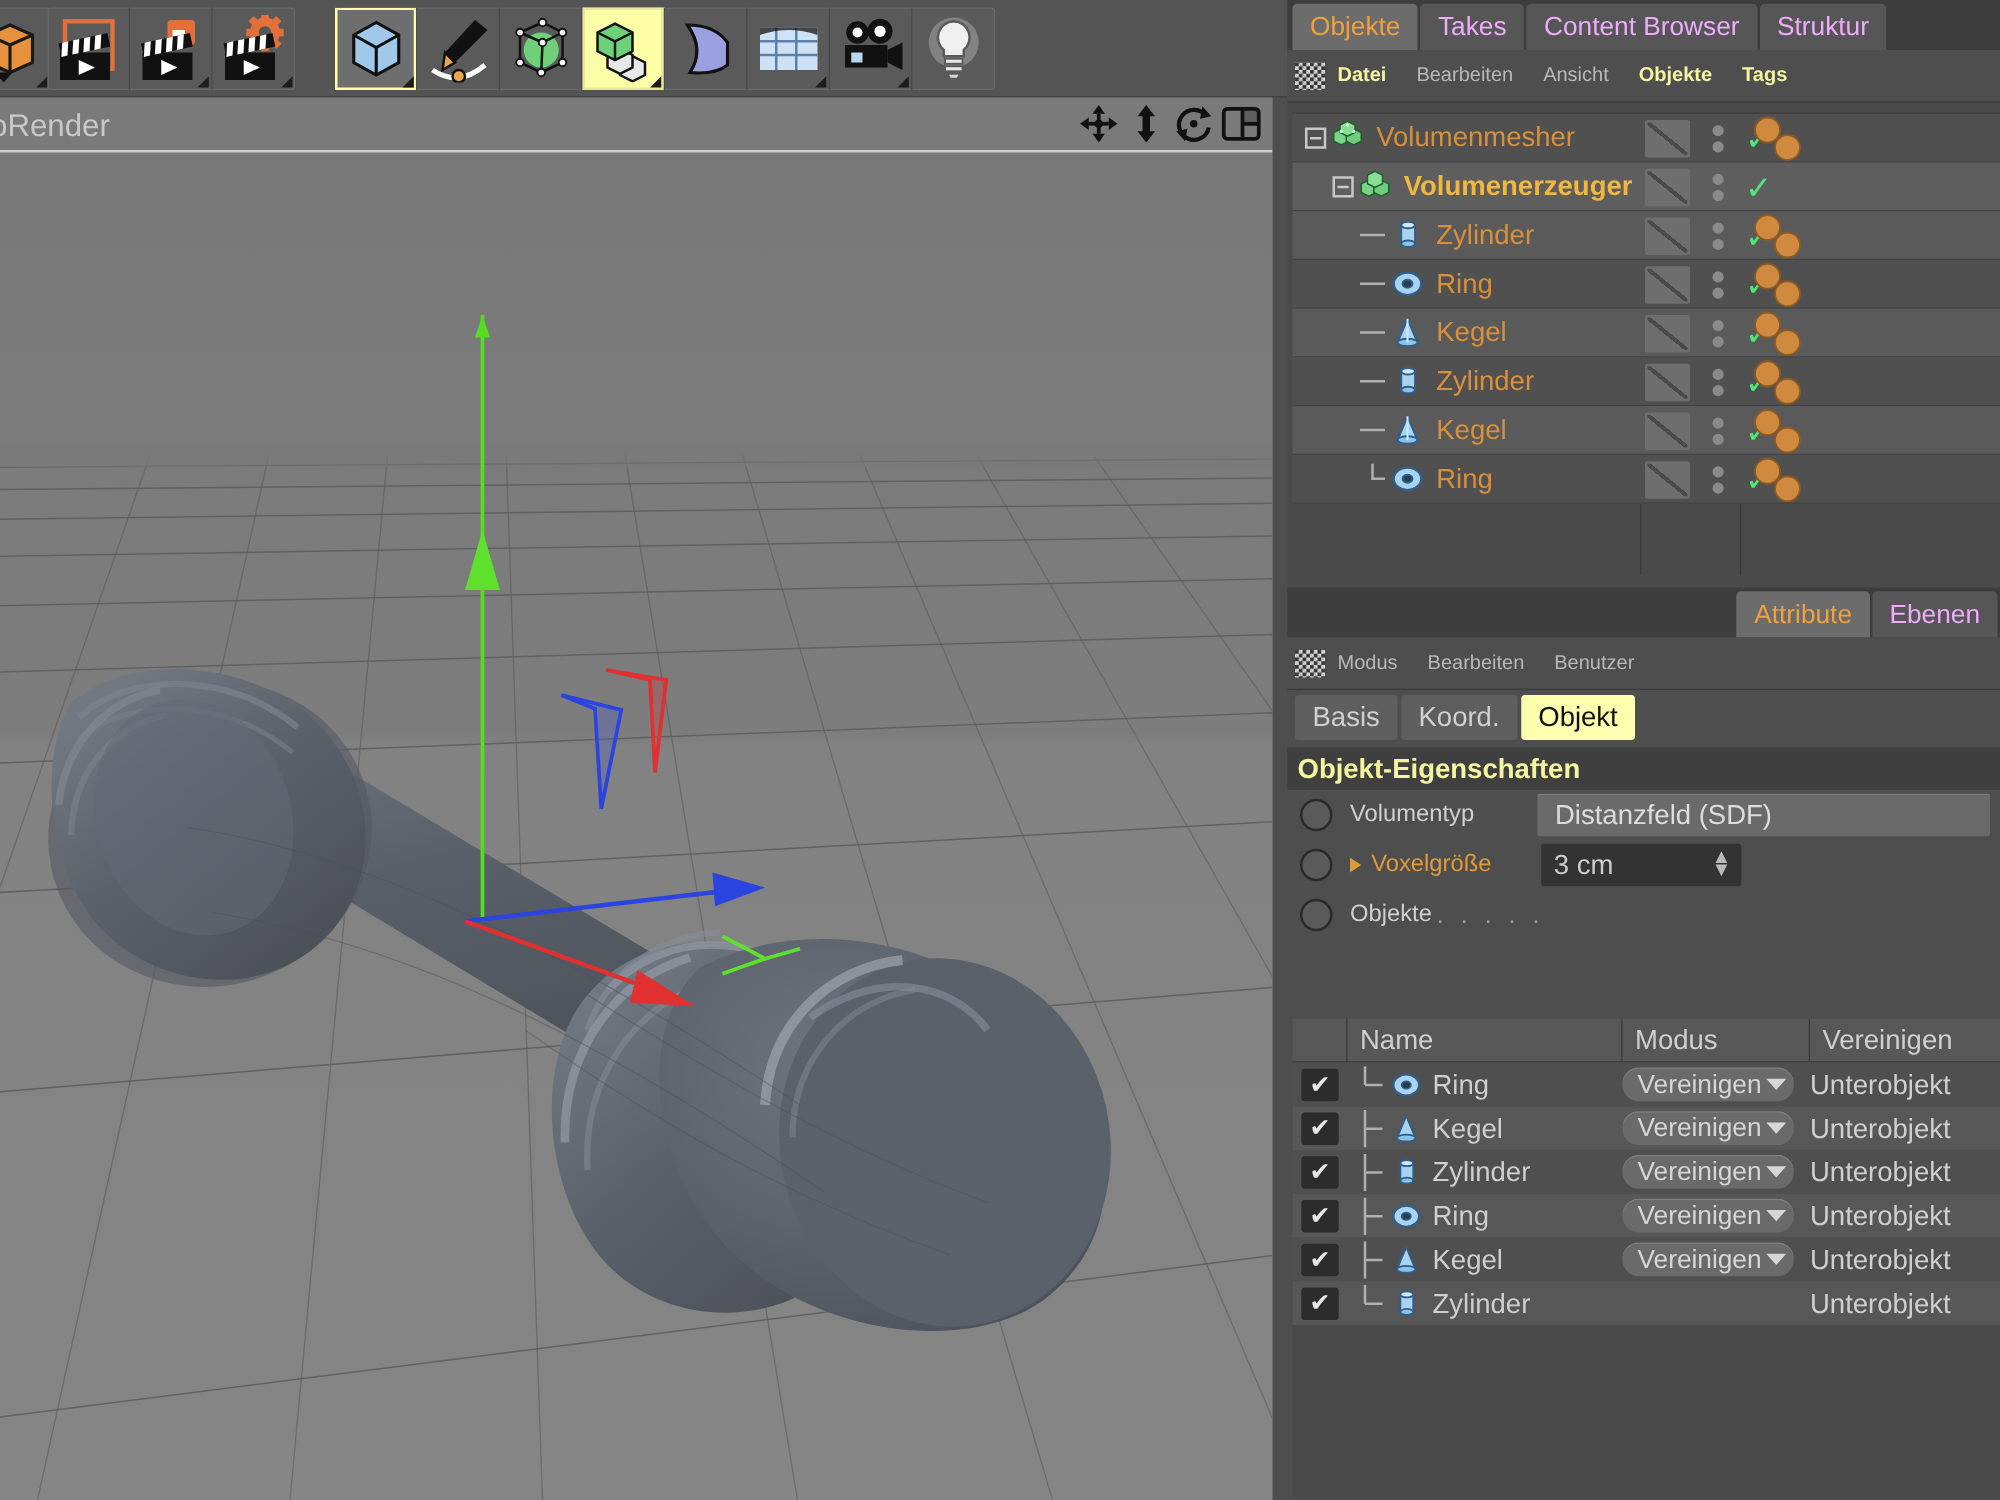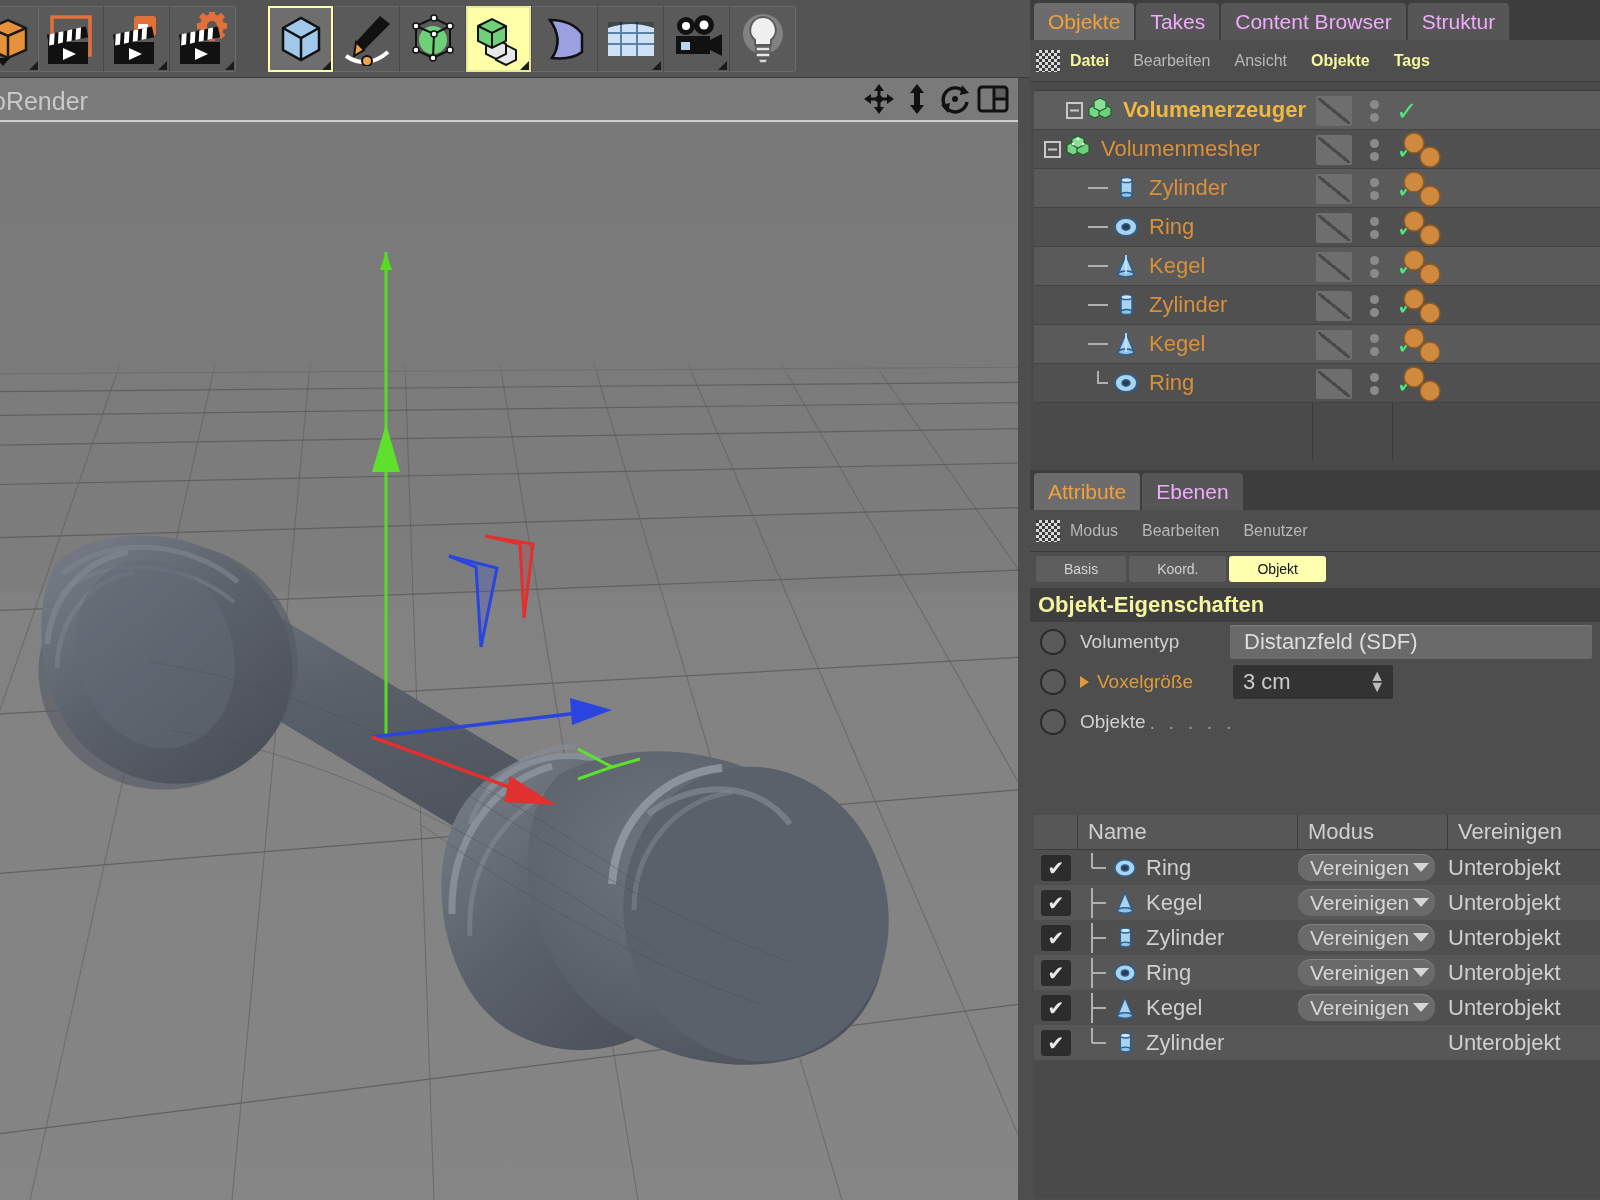--- a/index.html
+++ b/index.html
@@ -70,21 +70,21 @@
   .vdot { width:9px;height:9px;border-radius:50%; background:#8a8a8a; }
   .greycheck { width:36px;height:30px;background:#6e6e6e;position:relative;border-radius:2px;}
   .greycheck:after{content:"";position:absolute;left:2px;top:2px;right:2px;bottom:2px;
      background:linear-gradient(to top right, transparent 46%, #4a4a4a 46%, #4a4a4a 54%, transparent 54%);}
   .tick { font-size:26px; color:#4ee87a; line-height:1; }
 
   
   .attrs { position:absolute; left:0; top:470px; width:570px; height:730px; background:#4e4e4e; }
   .obj-title { display:flex; align-items:center; height:44px; padding-left:10px; font-size:22px; color:#cccccc;}
   .pillrow { display:flex; gap:3px; padding:4px 6px 6px 6px; }
-  .pill { padding:5px 28px; font-size:14px; background:#5e5e5e; color:#d0d0d0; border-radius:3px; cursor:pointer;}
+  .pill { padding:5px 14px; font-size:22px; background:#5e5e5e; color:#d0d0d0; border-radius:3px; cursor:pointer;}
   .pill.on { background:#ffffb0; color:#111; }
   .sectionbar { height:34px; background:#3f3f3f; display:flex; align-items:center;
      padding-left:8px; font-size:22px; font-weight:bold; color:#f5f5a0;}
   .prow { height:40px; display:flex; align-items:center; padding-left:10px; }
   .radio { width:26px;height:26px;border-radius:50%; border:2px solid #2a2a2a;
      background:#5a5a5a; margin-right:14px; flex:0 0 auto; }
   .plabel { font-size:19px; color:#d0d0d0; width:150px; }
   .plabel.orange { color:#e09a3a; }
   .fieldwide { flex:1; height:34px; background:#6a6a6a; color:#ddd; font-size:22px;
      display:flex; align-items:center; padding-left:14px; border-radius:2px;
@@ -482,20 +482,55 @@
       <span class="mitem">Bearbeiten</span>
       <span class="mitem">Ansicht</span>
       <span class="mitem hl">Objekte</span>
       <span class="mitem hl">Tags</span>
     </div>
 
     <div class="tree">
       <div class="col-sep" style="left:278px;"></div>
       <div class="col-sep" style="left:358px;"></div>
 
+      <div class="trow odd">
+        <span style="width:8px"></span>
+        <svg width="22" height="22">
+          <rect x="3" y="4" width="15" height="15" fill="none" stroke="#c8c8c8" stroke-width="2"></rect>
+          <line x1="6" y1="11.5" x2="15" y2="11.5" stroke="#c8c8c8" stroke-width="2"></line>
+        </svg>
+        <svg class="t-ico" viewBox="0 0 28 28">
+          <g stroke="#1f5f2a" stroke-width="1.2">
+            <polygon points="3,10 9,7 15,10 15,17 9,20 3,17" fill="#7ad488"></polygon>
+            <polygon points="13,10 19,7 25,10 25,17 19,20 13,17" fill="#6fcd7e"></polygon>
+            <polygon points="8,4 14,1 20,4 20,10 14,13 8,10" fill="#8ade95"></polygon>
+          </g>
+          <g fill="#e8ffe8">
+              <circle cx="9" cy="9" r="1.3"></circle>
+              <circle cx="19" cy="9" r="1.3"></circle>
+              <circle cx="14" cy="4" r="1.3"></circle>
+            </g>
+        </svg>
+        <span class="t-name">Volumenmesher</span>
+        <div class="tagcell" style="left:282px;">
+          <span class="greycheck"></span>
+          <span class="visdots">
+              <i class="vdot"></i>
+              <i class="vdot"></i>
+            </span>
+          <span class="tick">✓</span>
+        </div>
+        <div class="tagcell" style="left:366px;">
+          <svg width="52" height="38">
+            <circle cx="14" cy="12" r="10" fill="#d08a40" stroke="#8c5a22" stroke-width="1.5"></circle>
+            <circle cx="30" cy="26" r="10" fill="#d08a40" stroke="#8c5a22" stroke-width="1.5"></circle>
+          </svg>
+        </div>
+      </div>
+
       <div class="trow sel">
         <span style="width:30px"></span>
         <svg width="22" height="22">
           <rect x="3" y="4" width="15" height="15" fill="none" stroke="#c8c8c8" stroke-width="2"></rect>
           <line x1="6" y1="11.5" x2="15" y2="11.5" stroke="#c8c8c8" stroke-width="2"></line>
         </svg>
         <svg class="t-ico" viewBox="0 0 28 28">
           <g stroke="#1f5f2a" stroke-width="1.2">
             <polygon points="3,12 9,9 15,12 15,19 9,22 3,19" fill="#7ad488"></polygon>
             <polygon points="13,12 19,9 25,12 25,19 19,22 13,19" fill="#6fcd7e"></polygon>
@@ -506,61 +541,106 @@
         <div class="tagcell" style="left:282px;">
           <span class="greycheck"></span>
           <span class="visdots">
               <i class="vdot"></i>
               <i class="vdot"></i>
             </span>
           <span class="tick">✓</span>
         </div>
       </div>
 
-      <div class="trow odd">
-        <span style="width:8px"></span>
-        <svg width="22" height="22">
-          <rect x="3" y="4" width="15" height="15" fill="none" stroke="#c8c8c8" stroke-width="2"></rect>
-          <line x1="6" y1="11.5" x2="15" y2="11.5" stroke="#c8c8c8" stroke-width="2"></line>
-        </svg>
+      <div class="trow even">
+        <span style="width:52px"></span>
+        <svg width="26" height="26">
+            <line x1="2" y1="13" x2="22" y2="13" stroke="#b0b0b0" stroke-width="2"></line>
+          </svg>
         <svg class="t-ico" viewBox="0 0 28 28">
-          <g stroke="#1f5f2a" stroke-width="1.2">
-            <polygon points="3,10 9,7 15,10 15,17 9,20 3,17" fill="#7ad488"></polygon>
-            <polygon points="13,10 19,7 25,10 25,17 19,20 13,17" fill="#6fcd7e"></polygon>
-            <polygon points="8,4 14,1 20,4 20,10 14,13 8,10" fill="#8ade95"></polygon>
-          </g>
-          <g fill="#e8ffe8">
-              <circle cx="9" cy="9" r="1.3"></circle>
-              <circle cx="19" cy="9" r="1.3"></circle>
-              <circle cx="14" cy="4" r="1.3"></circle>
-            </g>
-        </svg>
-        <span class="t-name">Volumenmesher</span>
+          <rect x="9" y="6" width="11" height="15" fill="#a8d4f2" stroke="#2f5f8a" stroke-width="1.5"></rect>
+          <ellipse cx="14.5" cy="6" rx="5.5" ry="2.6" fill="#cfe8fa" stroke="#2f5f8a" stroke-width="1.5"></ellipse>
+          <ellipse cx="14.5" cy="21" rx="5.5" ry="2.6" fill="#8dc3e8" stroke="#2f5f8a" stroke-width="1.5"></ellipse>
+        </svg>
+        <span class="t-name">Zylinder</span>
         <div class="tagcell" style="left:282px;">
           <span class="greycheck"></span>
           <span class="visdots">
               <i class="vdot"></i>
               <i class="vdot"></i>
             </span>
           <span class="tick">✓</span>
         </div>
         <div class="tagcell" style="left:366px;">
           <svg width="52" height="38">
             <circle cx="14" cy="12" r="10" fill="#d08a40" stroke="#8c5a22" stroke-width="1.5"></circle>
             <circle cx="30" cy="26" r="10" fill="#d08a40" stroke="#8c5a22" stroke-width="1.5"></circle>
           </svg>
         </div>
       </div>
 
+      <div class="trow odd">
+        <span style="width:52px"></span>
+        <svg width="26" height="26">
+            <line x1="2" y1="13" x2="22" y2="13" stroke="#b0b0b0" stroke-width="2"></line>
+          </svg>
+        <svg class="t-ico" viewBox="0 0 28 28">
+          <ellipse cx="14" cy="14" rx="11" ry="9" fill="#a8d4f2" stroke="#2f5f8a" stroke-width="1.8"></ellipse>
+          <ellipse cx="14" cy="14" rx="4" ry="3.2" fill="#2b3c4e" stroke="#2f5f8a" stroke-width="1.5"></ellipse>
+        </svg>
+        <span class="t-name">Ring</span>
+        <div class="tagcell" style="left:282px;">
+          <span class="greycheck"></span>
+          <span class="visdots">
+              <i class="vdot"></i>
+              <i class="vdot"></i>
+            </span>
+          <span class="tick">✓</span>
+        </div>
+        <div class="tagcell" style="left:366px;">
+          <svg width="52" height="38">
+            <circle cx="14" cy="12" r="10" fill="#d08a40" stroke="#8c5a22" stroke-width="1.5"></circle>
+            <circle cx="30" cy="26" r="10" fill="#d08a40" stroke="#8c5a22" stroke-width="1.5"></circle>
+          </svg>
+        </div>
+      </div>
+
       <div class="trow even">
         <span style="width:52px"></span>
         <svg width="26" height="26">
             <line x1="2" y1="13" x2="22" y2="13" stroke="#b0b0b0" stroke-width="2"></line>
           </svg>
         <svg class="t-ico" viewBox="0 0 28 28">
+          <path d="M14 3 L22 22 L6 22 Z" fill="#a8d4f2" stroke="#2f5f8a" stroke-width="1.6"></path>
+          <ellipse cx="14" cy="22" rx="8" ry="3" fill="#8dc3e8" stroke="#2f5f8a" stroke-width="1.6"></ellipse>
+          <path d="M14 3 L14 22" stroke="#cfe8fa" stroke-width="1.6"></path>
+        </svg>
+        <span class="t-name">Kegel</span>
+        <div class="tagcell" style="left:282px;">
+          <span class="greycheck"></span>
+          <span class="visdots">
+              <i class="vdot"></i>
+              <i class="vdot"></i>
+            </span>
+          <span class="tick">✓</span>
+        </div>
+        <div class="tagcell" style="left:366px;">
+          <svg width="52" height="38">
+            <circle cx="14" cy="12" r="10" fill="#d08a40" stroke="#8c5a22" stroke-width="1.5"></circle>
+            <circle cx="30" cy="26" r="10" fill="#d08a40" stroke="#8c5a22" stroke-width="1.5"></circle>
+          </svg>
+        </div>
+      </div>
+
+      <div class="trow odd">
+        <span style="width:52px"></span>
+        <svg width="26" height="26">
+            <line x1="2" y1="13" x2="22" y2="13" stroke="#b0b0b0" stroke-width="2"></line>
+          </svg>
+        <svg class="t-ico" viewBox="0 0 28 28">
           <rect x="9" y="6" width="11" height="15" fill="#a8d4f2" stroke="#2f5f8a" stroke-width="1.5"></rect>
           <ellipse cx="14.5" cy="6" rx="5.5" ry="2.6" fill="#cfe8fa" stroke="#2f5f8a" stroke-width="1.5"></ellipse>
           <ellipse cx="14.5" cy="21" rx="5.5" ry="2.6" fill="#8dc3e8" stroke="#2f5f8a" stroke-width="1.5"></ellipse>
         </svg>
         <span class="t-name">Zylinder</span>
         <div class="tagcell" style="left:282px;">
           <span class="greycheck"></span>
           <span class="visdots">
               <i class="vdot"></i>
               <i class="vdot"></i>
@@ -568,157 +648,77 @@
           <span class="tick">✓</span>
         </div>
         <div class="tagcell" style="left:366px;">
           <svg width="52" height="38">
             <circle cx="14" cy="12" r="10" fill="#d08a40" stroke="#8c5a22" stroke-width="1.5"></circle>
             <circle cx="30" cy="26" r="10" fill="#d08a40" stroke="#8c5a22" stroke-width="1.5"></circle>
           </svg>
         </div>
       </div>
 
+      <div class="trow even">
+        <span style="width:52px"></span>
+        <svg width="26" height="26">
+            <line x1="2" y1="13" x2="22" y2="13" stroke="#b0b0b0" stroke-width="2"></line>
+          </svg>
+        <svg class="t-ico" viewBox="0 0 28 28">
+          <path d="M14 3 L22 22 L6 22 Z" fill="#a8d4f2" stroke="#2f5f8a" stroke-width="1.6"></path>
+          <ellipse cx="14" cy="22" rx="8" ry="3" fill="#8dc3e8" stroke="#2f5f8a" stroke-width="1.6"></ellipse>
+          <path d="M14 3 L14 22" stroke="#cfe8fa" stroke-width="1.6"></path>
+        </svg>
+        <span class="t-name">Kegel</span>
+        <div class="tagcell" style="left:282px;">
+          <span class="greycheck"></span>
+          <span class="visdots">
+              <i class="vdot"></i>
+              <i class="vdot"></i>
+            </span>
+          <span class="tick">✓</span>
+        </div>
+        <div class="tagcell" style="left:366px;">
+          <svg width="52" height="38">
+            <circle cx="14" cy="12" r="10" fill="#d08a40" stroke="#8c5a22" stroke-width="1.5"></circle>
+            <circle cx="30" cy="26" r="10" fill="#d08a40" stroke="#8c5a22" stroke-width="1.5"></circle>
+          </svg>
+        </div>
+      </div>
+
       <div class="trow odd">
         <span style="width:52px"></span>
         <svg width="26" height="26">
-            <line x1="2" y1="13" x2="22" y2="13" stroke="#b0b0b0" stroke-width="2"></line>
-          </svg>
+          <path d="M12 1 L12 13 L22 13" fill="none" stroke="#b0b0b0" stroke-width="2"></path>
+        </svg>
         <svg class="t-ico" viewBox="0 0 28 28">
           <ellipse cx="14" cy="14" rx="11" ry="9" fill="#a8d4f2" stroke="#2f5f8a" stroke-width="1.8"></ellipse>
           <ellipse cx="14" cy="14" rx="4" ry="3.2" fill="#2b3c4e" stroke="#2f5f8a" stroke-width="1.5"></ellipse>
         </svg>
         <span class="t-name">Ring</span>
         <div class="tagcell" style="left:282px;">
           <span class="greycheck"></span>
           <span class="visdots">
               <i class="vdot"></i>
               <i class="vdot"></i>
             </span>
           <span class="tick">✓</span>
         </div>
         <div class="tagcell" style="left:366px;">
           <svg width="52" height="38">
             <circle cx="14" cy="12" r="10" fill="#d08a40" stroke="#8c5a22" stroke-width="1.5"></circle>
             <circle cx="30" cy="26" r="10" fill="#d08a40" stroke="#8c5a22" stroke-width="1.5"></circle>
           </svg>
         </div>
       </div>
-
-      <div class="trow even">
-        <span style="width:52px"></span>
-        <svg width="26" height="26">
-            <line x1="2" y1="13" x2="22" y2="13" stroke="#b0b0b0" stroke-width="2"></line>
-          </svg>
-        <svg class="t-ico" viewBox="0 0 28 28">
-          <path d="M14 3 L22 22 L6 22 Z" fill="#a8d4f2" stroke="#2f5f8a" stroke-width="1.6"></path>
-          <ellipse cx="14" cy="22" rx="8" ry="3" fill="#8dc3e8" stroke="#2f5f8a" stroke-width="1.6"></ellipse>
-          <path d="M14 3 L14 22" stroke="#cfe8fa" stroke-width="1.6"></path>
-        </svg>
-        <span class="t-name">Kegel</span>
-        <div class="tagcell" style="left:282px;">
-          <span class="greycheck"></span>
-          <span class="visdots">
-              <i class="vdot"></i>
-              <i class="vdot"></i>
-            </span>
-          <span class="tick">✓</span>
-        </div>
-        <div class="tagcell" style="left:366px;">
-          <svg width="52" height="38">
-            <circle cx="14" cy="12" r="10" fill="#d08a40" stroke="#8c5a22" stroke-width="1.5"></circle>
-            <circle cx="30" cy="26" r="10" fill="#d08a40" stroke="#8c5a22" stroke-width="1.5"></circle>
-          </svg>
-        </div>
-      </div>
-
-      <div class="trow odd">
-        <span style="width:52px"></span>
-        <svg width="26" height="26">
-            <line x1="2" y1="13" x2="22" y2="13" stroke="#b0b0b0" stroke-width="2"></line>
-          </svg>
-        <svg class="t-ico" viewBox="0 0 28 28">
-          <rect x="9" y="6" width="11" height="15" fill="#a8d4f2" stroke="#2f5f8a" stroke-width="1.5"></rect>
-          <ellipse cx="14.5" cy="6" rx="5.5" ry="2.6" fill="#cfe8fa" stroke="#2f5f8a" stroke-width="1.5"></ellipse>
-          <ellipse cx="14.5" cy="21" rx="5.5" ry="2.6" fill="#8dc3e8" stroke="#2f5f8a" stroke-width="1.5"></ellipse>
-        </svg>
-        <span class="t-name">Zylinder</span>
-        <div class="tagcell" style="left:282px;">
-          <span class="greycheck"></span>
-          <span class="visdots">
-              <i class="vdot"></i>
-              <i class="vdot"></i>
-            </span>
-          <span class="tick">✓</span>
-        </div>
-        <div class="tagcell" style="left:366px;">
-          <svg width="52" height="38">
-            <circle cx="14" cy="12" r="10" fill="#d08a40" stroke="#8c5a22" stroke-width="1.5"></circle>
-            <circle cx="30" cy="26" r="10" fill="#d08a40" stroke="#8c5a22" stroke-width="1.5"></circle>
-          </svg>
-        </div>
-      </div>
-
-      <div class="trow even">
-        <span style="width:52px"></span>
-        <svg width="26" height="26">
-            <line x1="2" y1="13" x2="22" y2="13" stroke="#b0b0b0" stroke-width="2"></line>
-          </svg>
-        <svg class="t-ico" viewBox="0 0 28 28">
-          <path d="M14 3 L22 22 L6 22 Z" fill="#a8d4f2" stroke="#2f5f8a" stroke-width="1.6"></path>
-          <ellipse cx="14" cy="22" rx="8" ry="3" fill="#8dc3e8" stroke="#2f5f8a" stroke-width="1.6"></ellipse>
-          <path d="M14 3 L14 22" stroke="#cfe8fa" stroke-width="1.6"></path>
-        </svg>
-        <span class="t-name">Kegel</span>
-        <div class="tagcell" style="left:282px;">
-          <span class="greycheck"></span>
-          <span class="visdots">
-              <i class="vdot"></i>
-              <i class="vdot"></i>
-            </span>
-          <span class="tick">✓</span>
-        </div>
-        <div class="tagcell" style="left:366px;">
-          <svg width="52" height="38">
-            <circle cx="14" cy="12" r="10" fill="#d08a40" stroke="#8c5a22" stroke-width="1.5"></circle>
-            <circle cx="30" cy="26" r="10" fill="#d08a40" stroke="#8c5a22" stroke-width="1.5"></circle>
-          </svg>
-        </div>
-      </div>
-
-      <div class="trow odd">
-        <span style="width:52px"></span>
-        <svg width="26" height="26">
-          <path d="M12 1 L12 13 L22 13" fill="none" stroke="#b0b0b0" stroke-width="2"></path>
-        </svg>
-        <svg class="t-ico" viewBox="0 0 28 28">
-          <ellipse cx="14" cy="14" rx="11" ry="9" fill="#a8d4f2" stroke="#2f5f8a" stroke-width="1.8"></ellipse>
-          <ellipse cx="14" cy="14" rx="4" ry="3.2" fill="#2b3c4e" stroke="#2f5f8a" stroke-width="1.5"></ellipse>
-        </svg>
-        <span class="t-name">Ring</span>
-        <div class="tagcell" style="left:282px;">
-          <span class="greycheck"></span>
-          <span class="visdots">
-              <i class="vdot"></i>
-              <i class="vdot"></i>
-            </span>
-          <span class="tick">✓</span>
-        </div>
-        <div class="tagcell" style="left:366px;">
-          <svg width="52" height="38">
-            <circle cx="14" cy="12" r="10" fill="#d08a40" stroke="#8c5a22" stroke-width="1.5"></circle>
-            <circle cx="30" cy="26" r="10" fill="#d08a40" stroke="#8c5a22" stroke-width="1.5"></circle>
-          </svg>
-        </div>
-      </div>
     </div>
 
     <div class="attrs">
 
-      <div class="tabstrip" style="position:relative; top:0;">
+      <div class="tabstrip" style="position:relative; top:0;justify-content:flex-end;">
         <div class="tab active">Attribute</div>
         <div class="tab">Ebenen</div>
       </div>
 
       <div class="menubar" style="position:relative; top:0;">
         <span class="dots"></span>
         <span class="mitem">Modus</span>
         <span class="mitem">Bearbeiten</span>
         <span class="mitem">Benutzer</span>
       </div>

